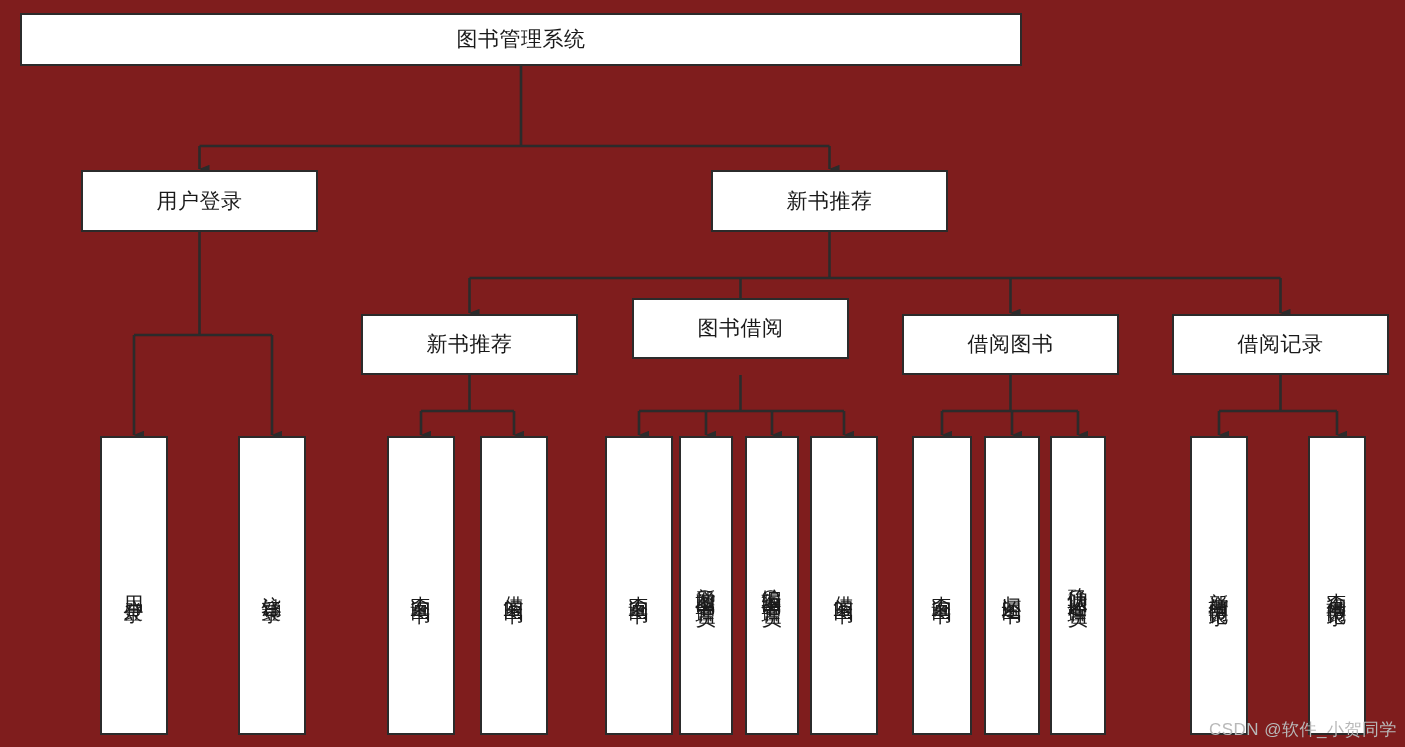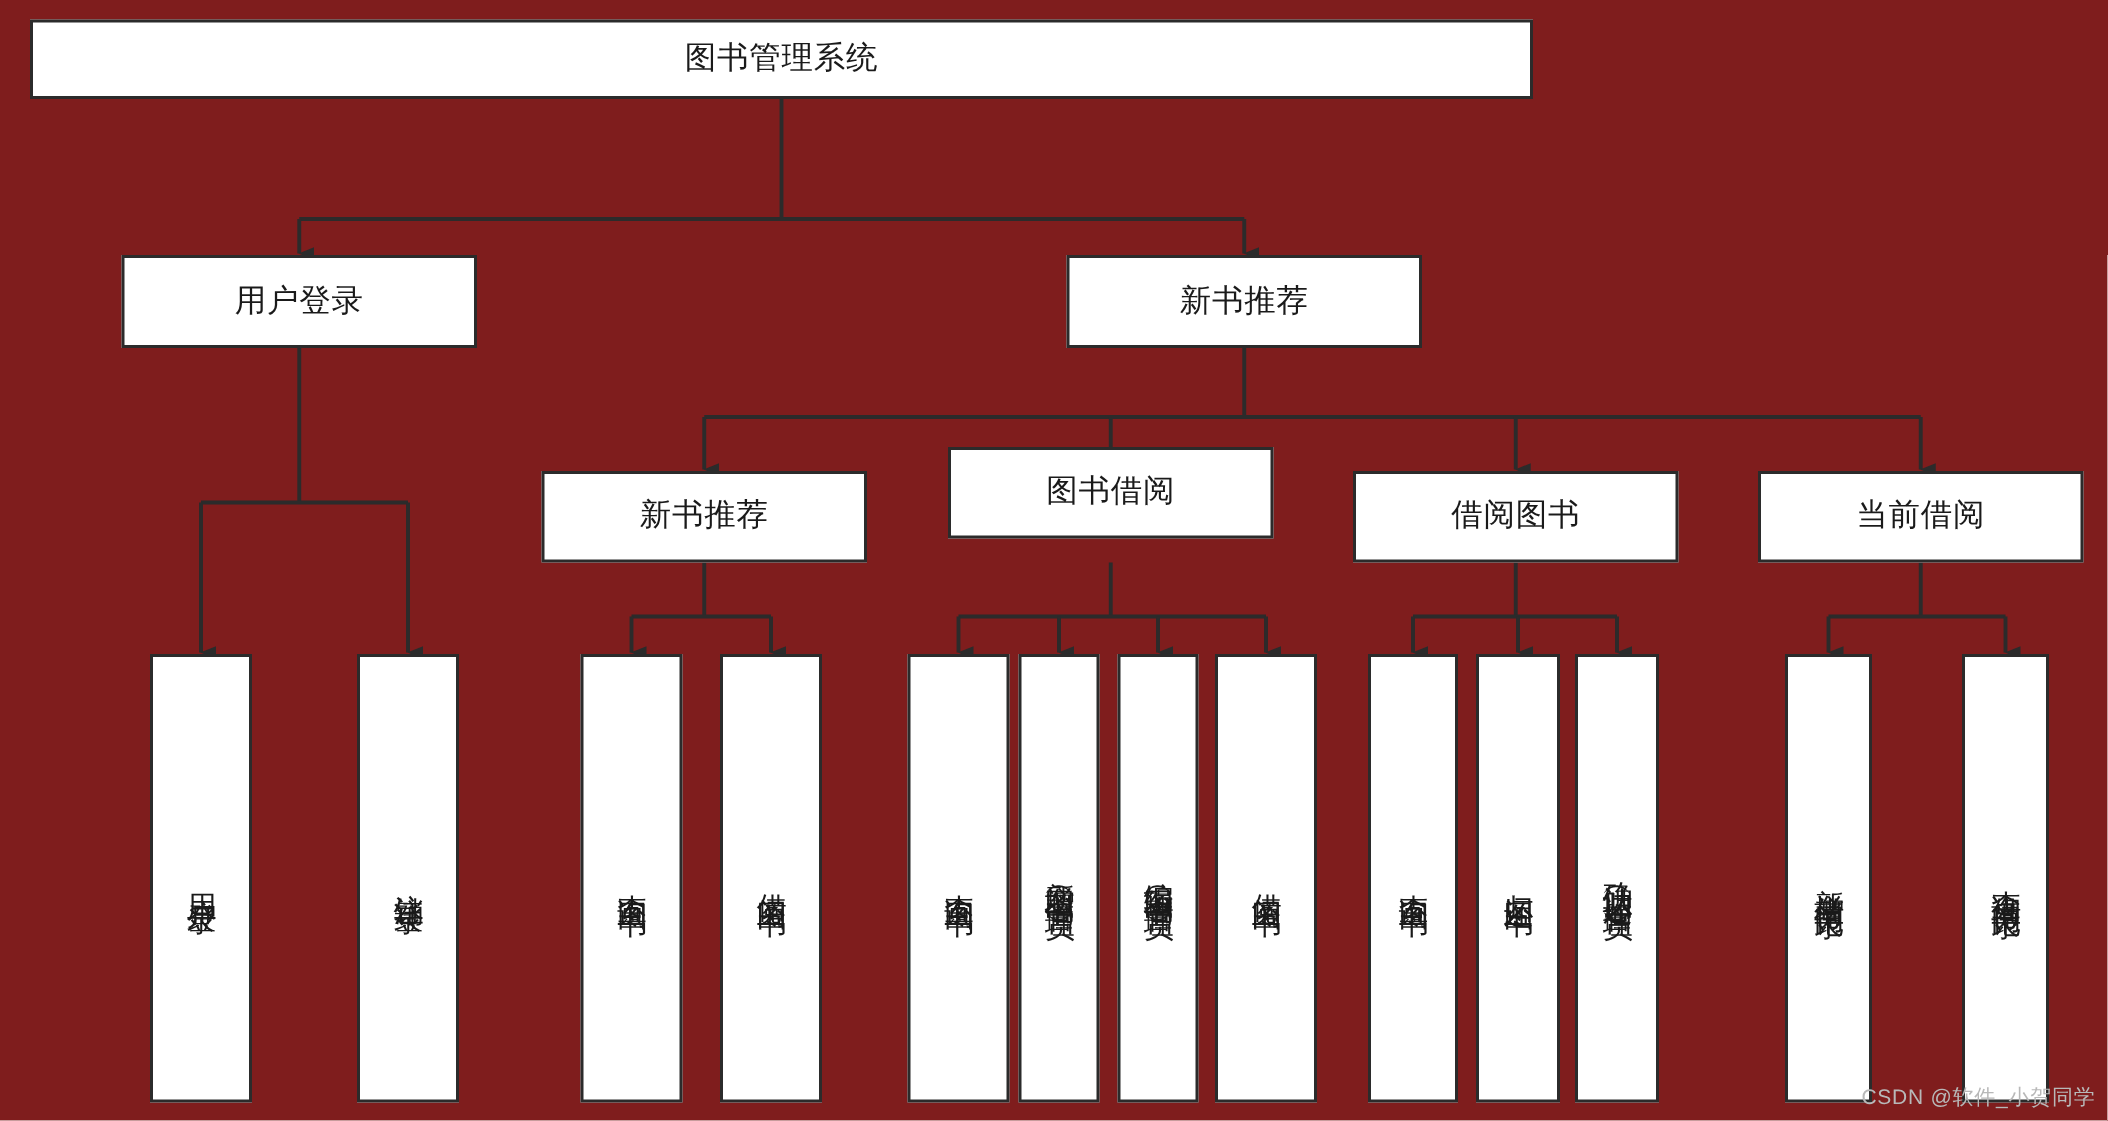--- a/index.html
+++ b/index.html
@@ -53,21 +53,21 @@
     text-orientation: upright;
     font-size: 20px;
     letter-spacing: 3px;
     line-height: 1;
     white-space: nowrap;
   }
   .watermark {
     position: absolute;
     right: 8px;
     bottom: 6px;
-    font-size: 14px;
+    font-size: 17px;
     color: #b8b8b8;
     white-space: nowrap;
     letter-spacing: 0.5px;
   }
 </style>
 </head>
 <body>
 
 <div id="canvas">
 
@@ -128,21 +128,21 @@
   <div class="node horiz" style="left: 361px; top: 314px; width: 217px; height: 61px; align-items: center;">
     <span class="lbl">新书推荐</span>
   </div>
   <div class="node horiz" style="left: 632px; top: 298px; width: 217px; height: 61px;">
     <span class="lbl">图书借阅</span>
   </div>
   <div class="node horiz" style="left: 902px; top: 314px; width: 217px; height: 61px;">
     <span class="lbl">借阅图书</span>
   </div>
   <div class="node horiz" style="left: 1172px; top: 314px; width: 217px; height: 61px;">
-    <span class="lbl">当前借阅</span>
+    <span class="lbl">借阅记录</span>
   </div>
 
   <div class="node vert" style="left: 100px; top: 436px; width: 68px; height: 299px;">
     <span class="lbl">用户登录</span>
   </div>
   <div class="node vert" style="left: 238px; top: 436px; width: 68px; height: 299px;">
     <span class="lbl">注销登录</span>
   </div>
   <div class="node vert" style="left: 387px; top: 436px; width: 68px; height: 299px;">
     <span class="lbl">查询图书</span>

